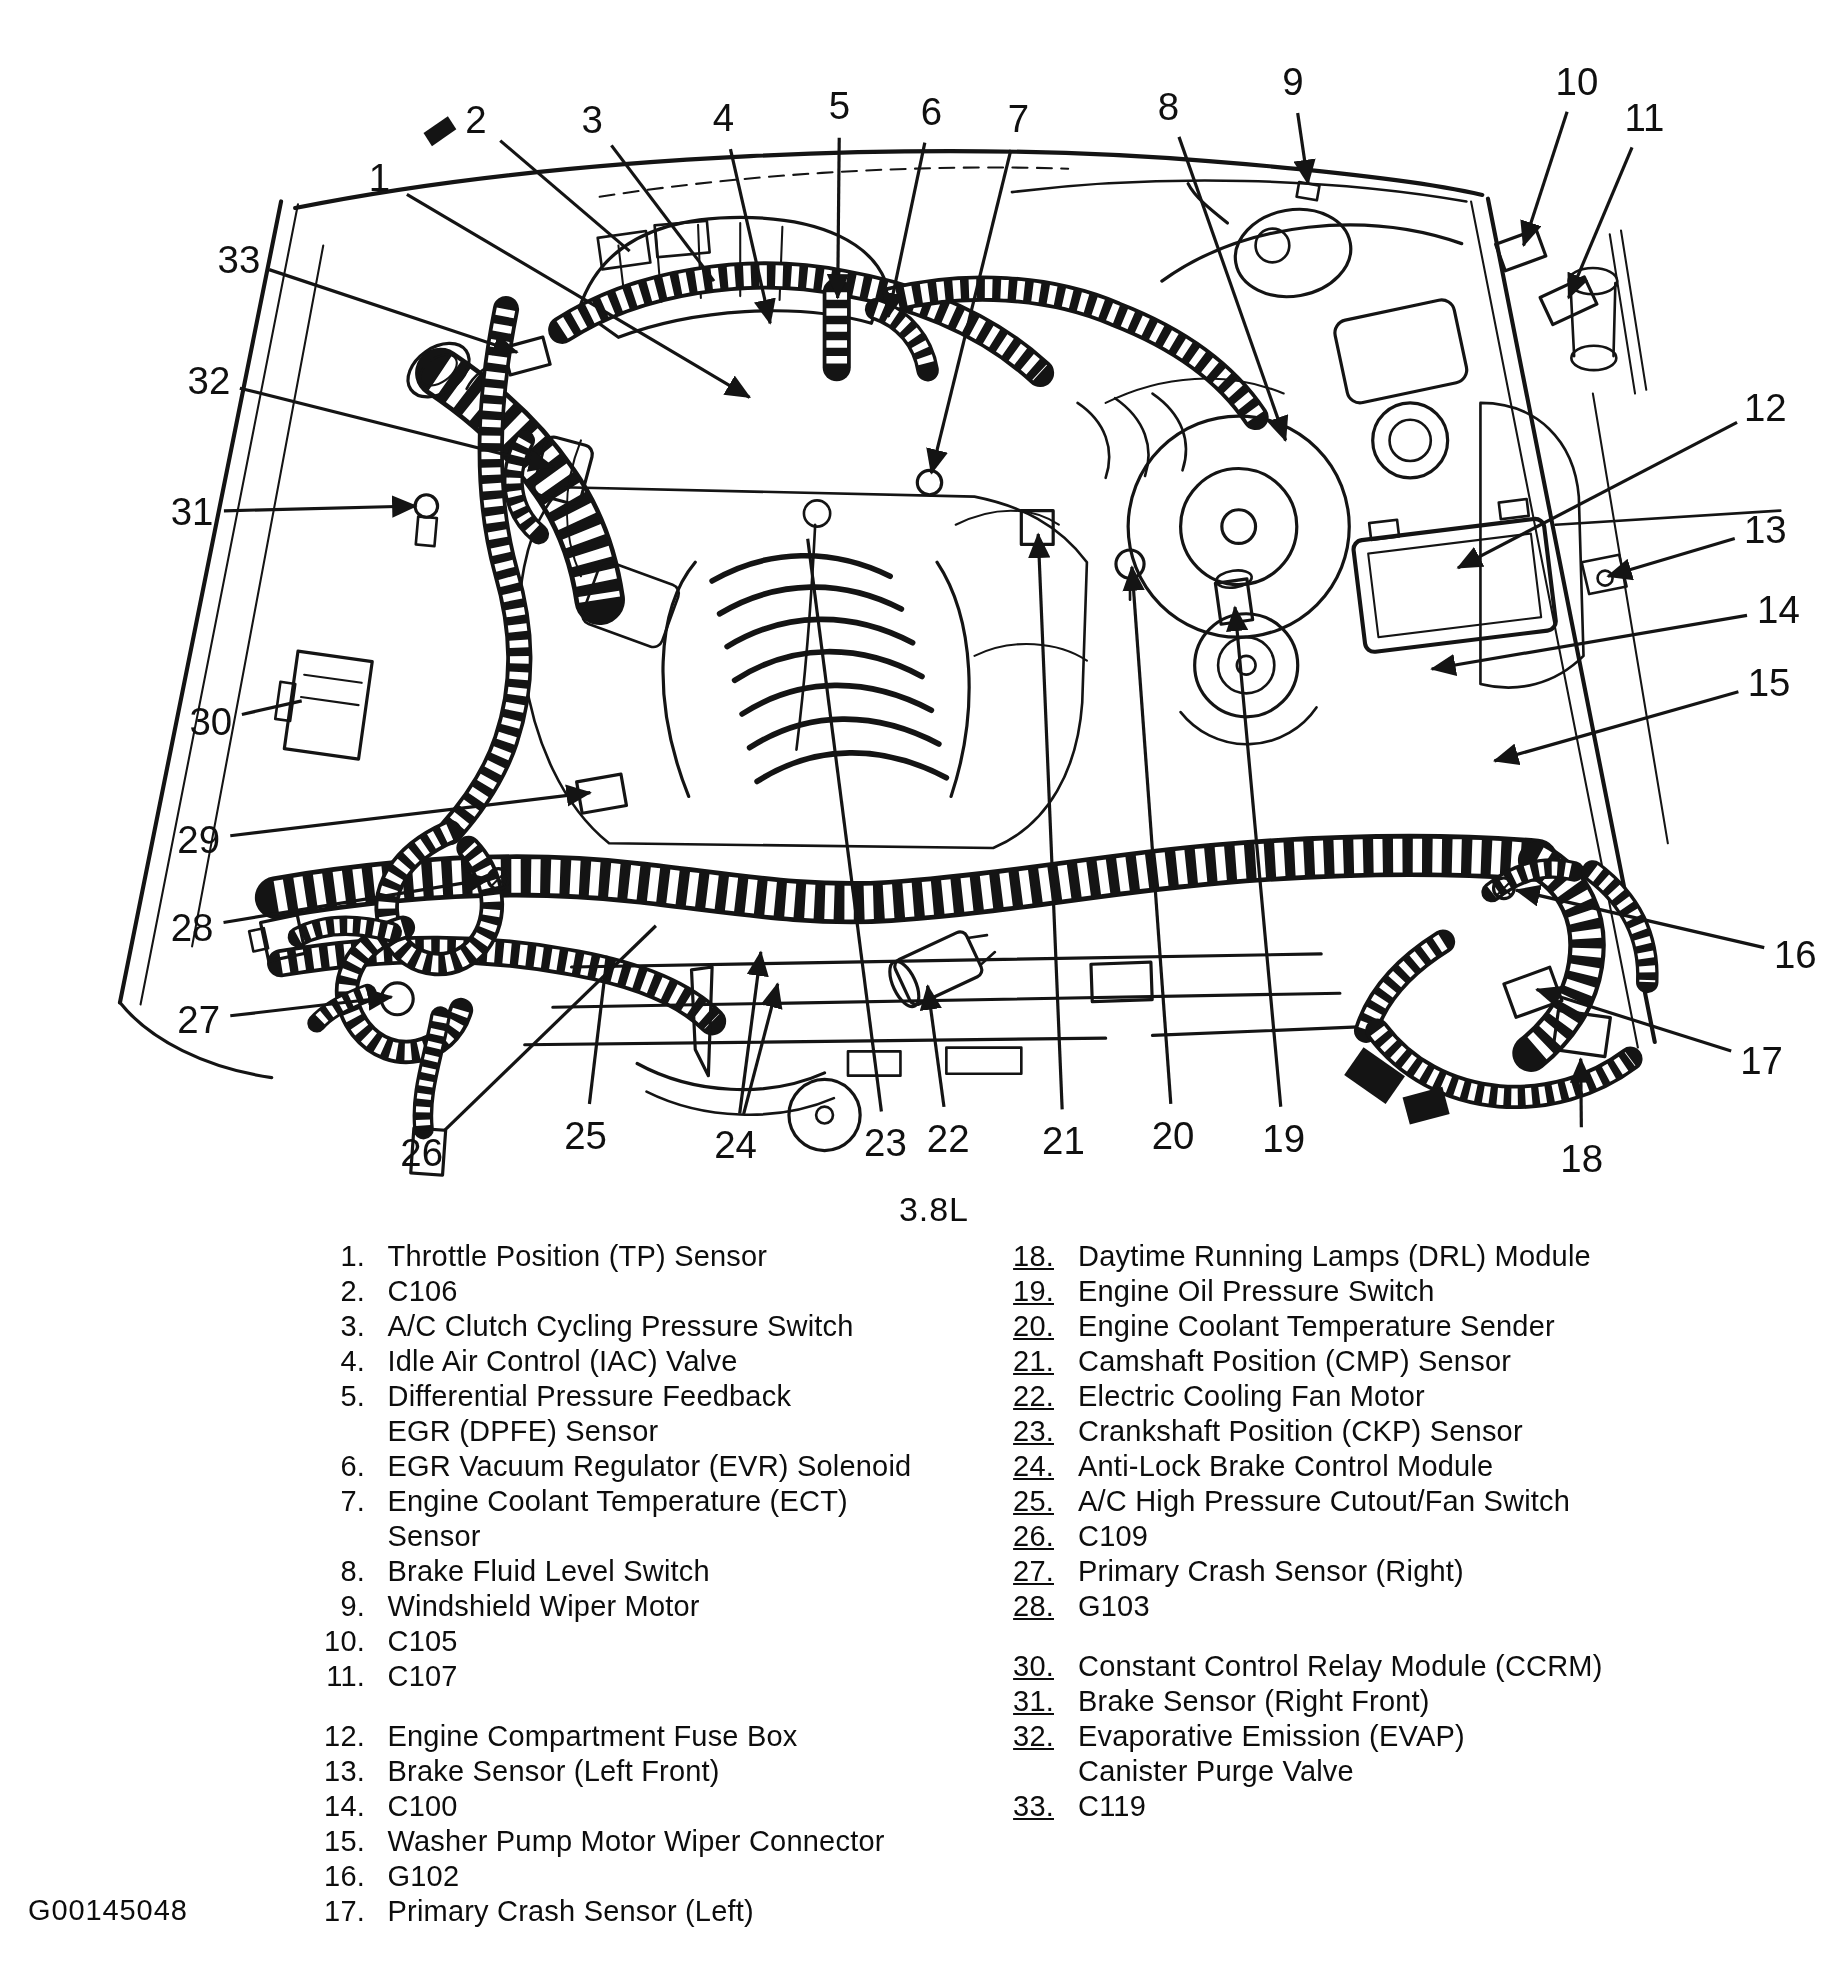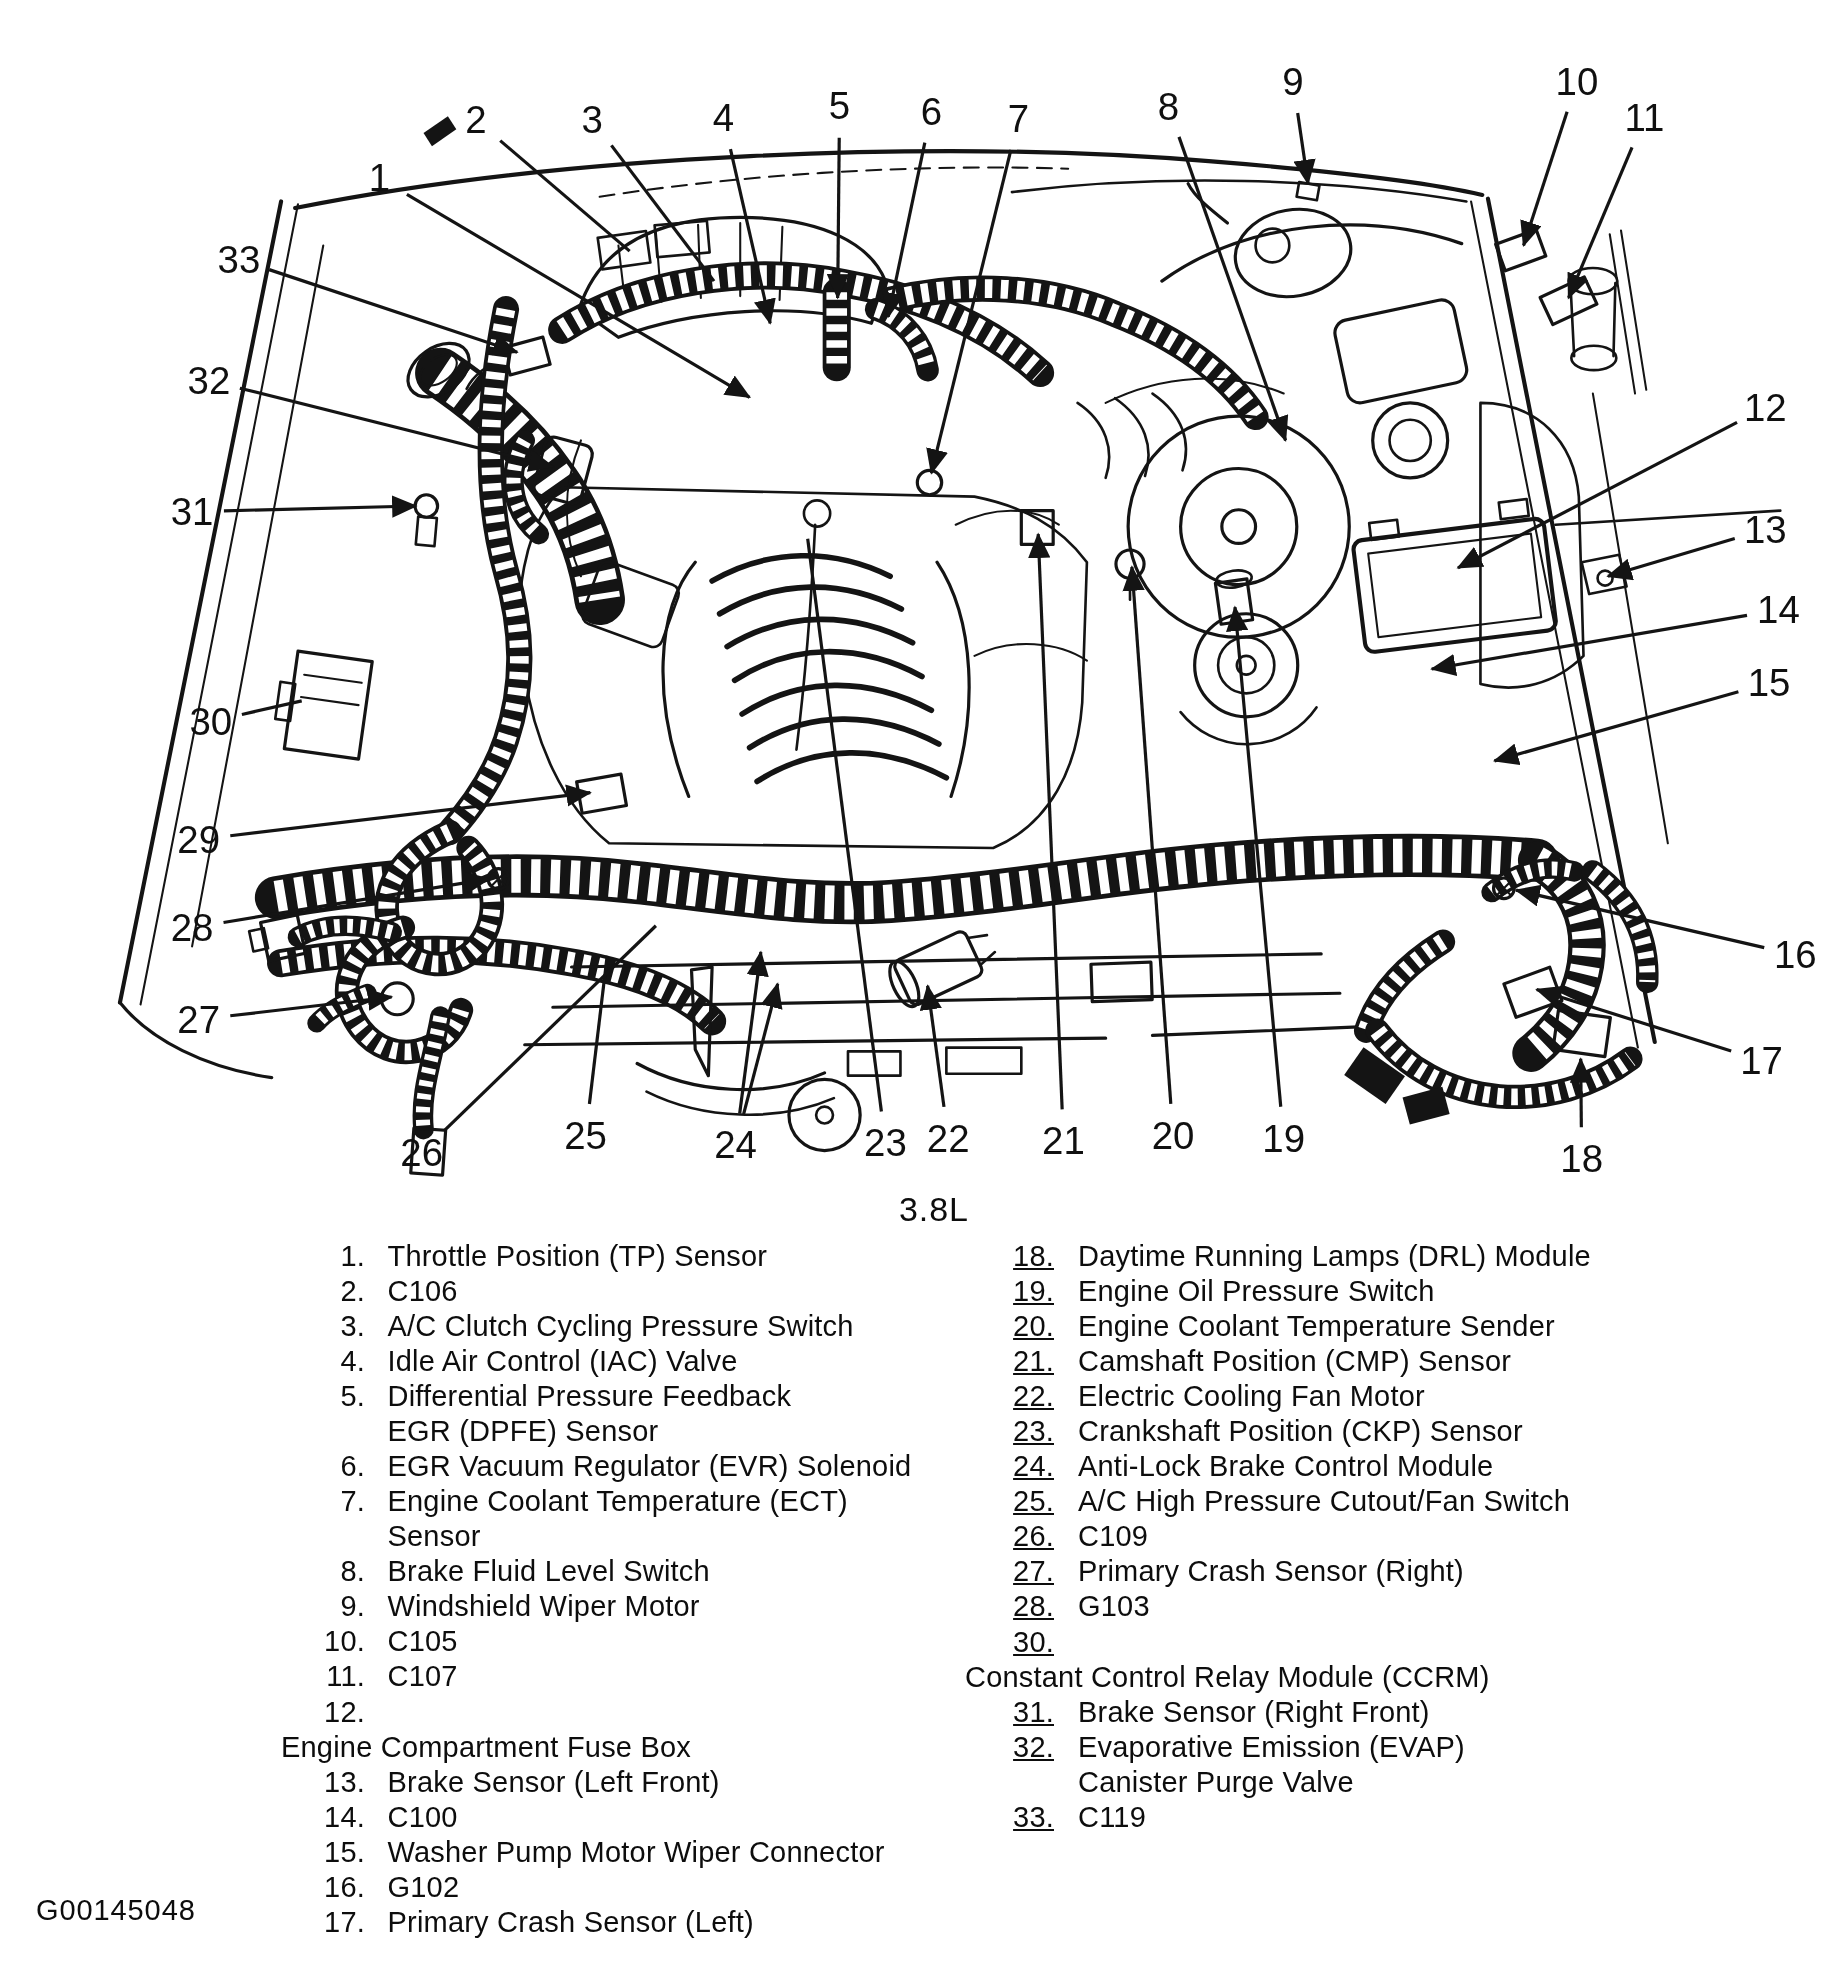--- a/index.html
+++ b/index.html
@@ -41,25 +41,25 @@
 
   .engine-label{
     position:absolute;left:899px;top:1190px;width:187px;
     text-align:left;font-size:34px;letter-spacing:0.9px;
   }
   #legend{position:absolute;left:0;top:1239px;width:1844px;}
   .legend-col{position:absolute;top:0;}
   .legend-col-1{left:281px;width:656px;}
   .legend-col-2{left:965px;width:712px;}
   .legend-item{display:flex;font-size:29px;line-height:35px;letter-spacing:0.2px;}
-  .legend-item.gap{margin-top:1px;flex-direction:column;}
+  .legend-item.gap{margin-top:25px;}
   .legend-num{flex:none;width:84px;text-align:right;padding-right:22.5px;}
   .legend-col-2 .legend-num{width:89px;padding-right:24px;text-decoration:underline;}
   .figure-code{
-    position:absolute;left:28px;top:1894px;font-size:29px;letter-spacing:0.9px;margin-left:8px;
+    position:absolute;left:28px;top:1894px;font-size:29px;letter-spacing:0.9px;
   }
 </style>
 </head>
 <body>
 
 <div class="page">
 
   <svg id="diagram" width="1844" height="1190" viewBox="0 0 1968 1270" xmlns="http://www.w3.org/2000/svg">
     <defs>
       <marker id="arrowhead" markerWidth="8.5" markerHeight="7" refX="7.5" refY="3.5" orient="auto">

